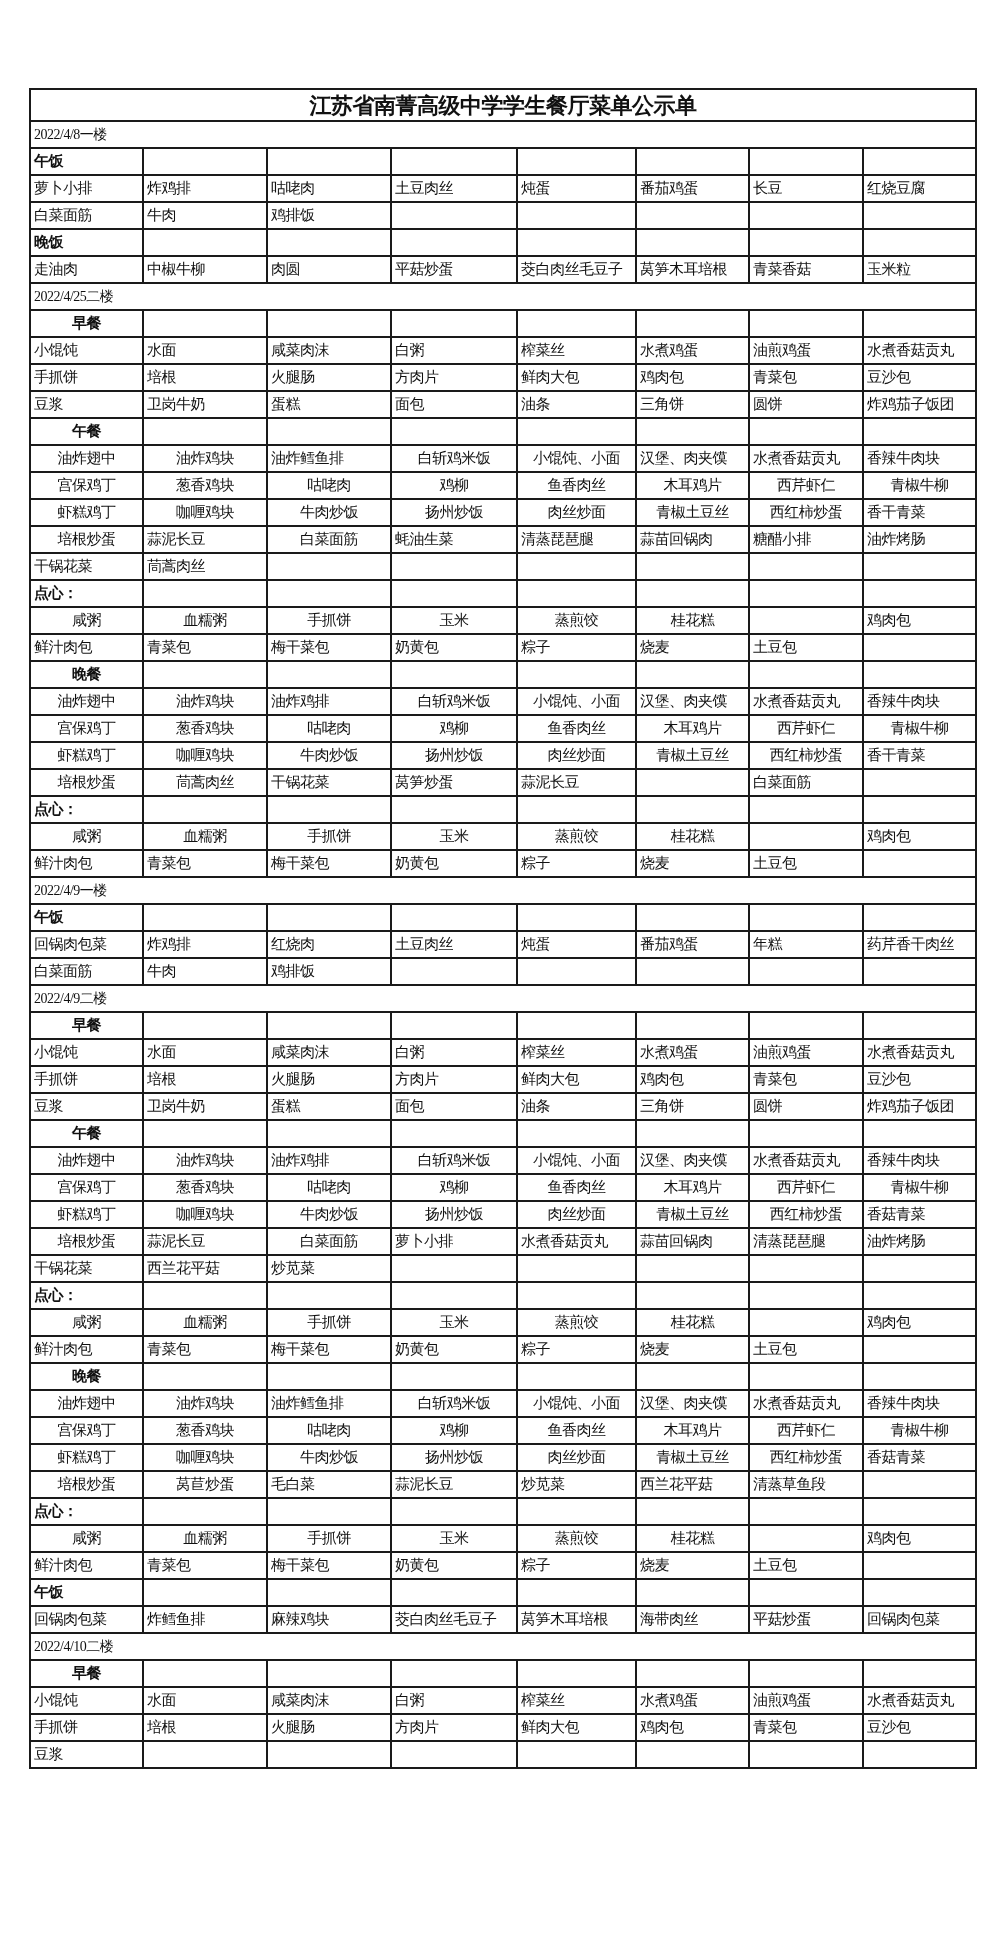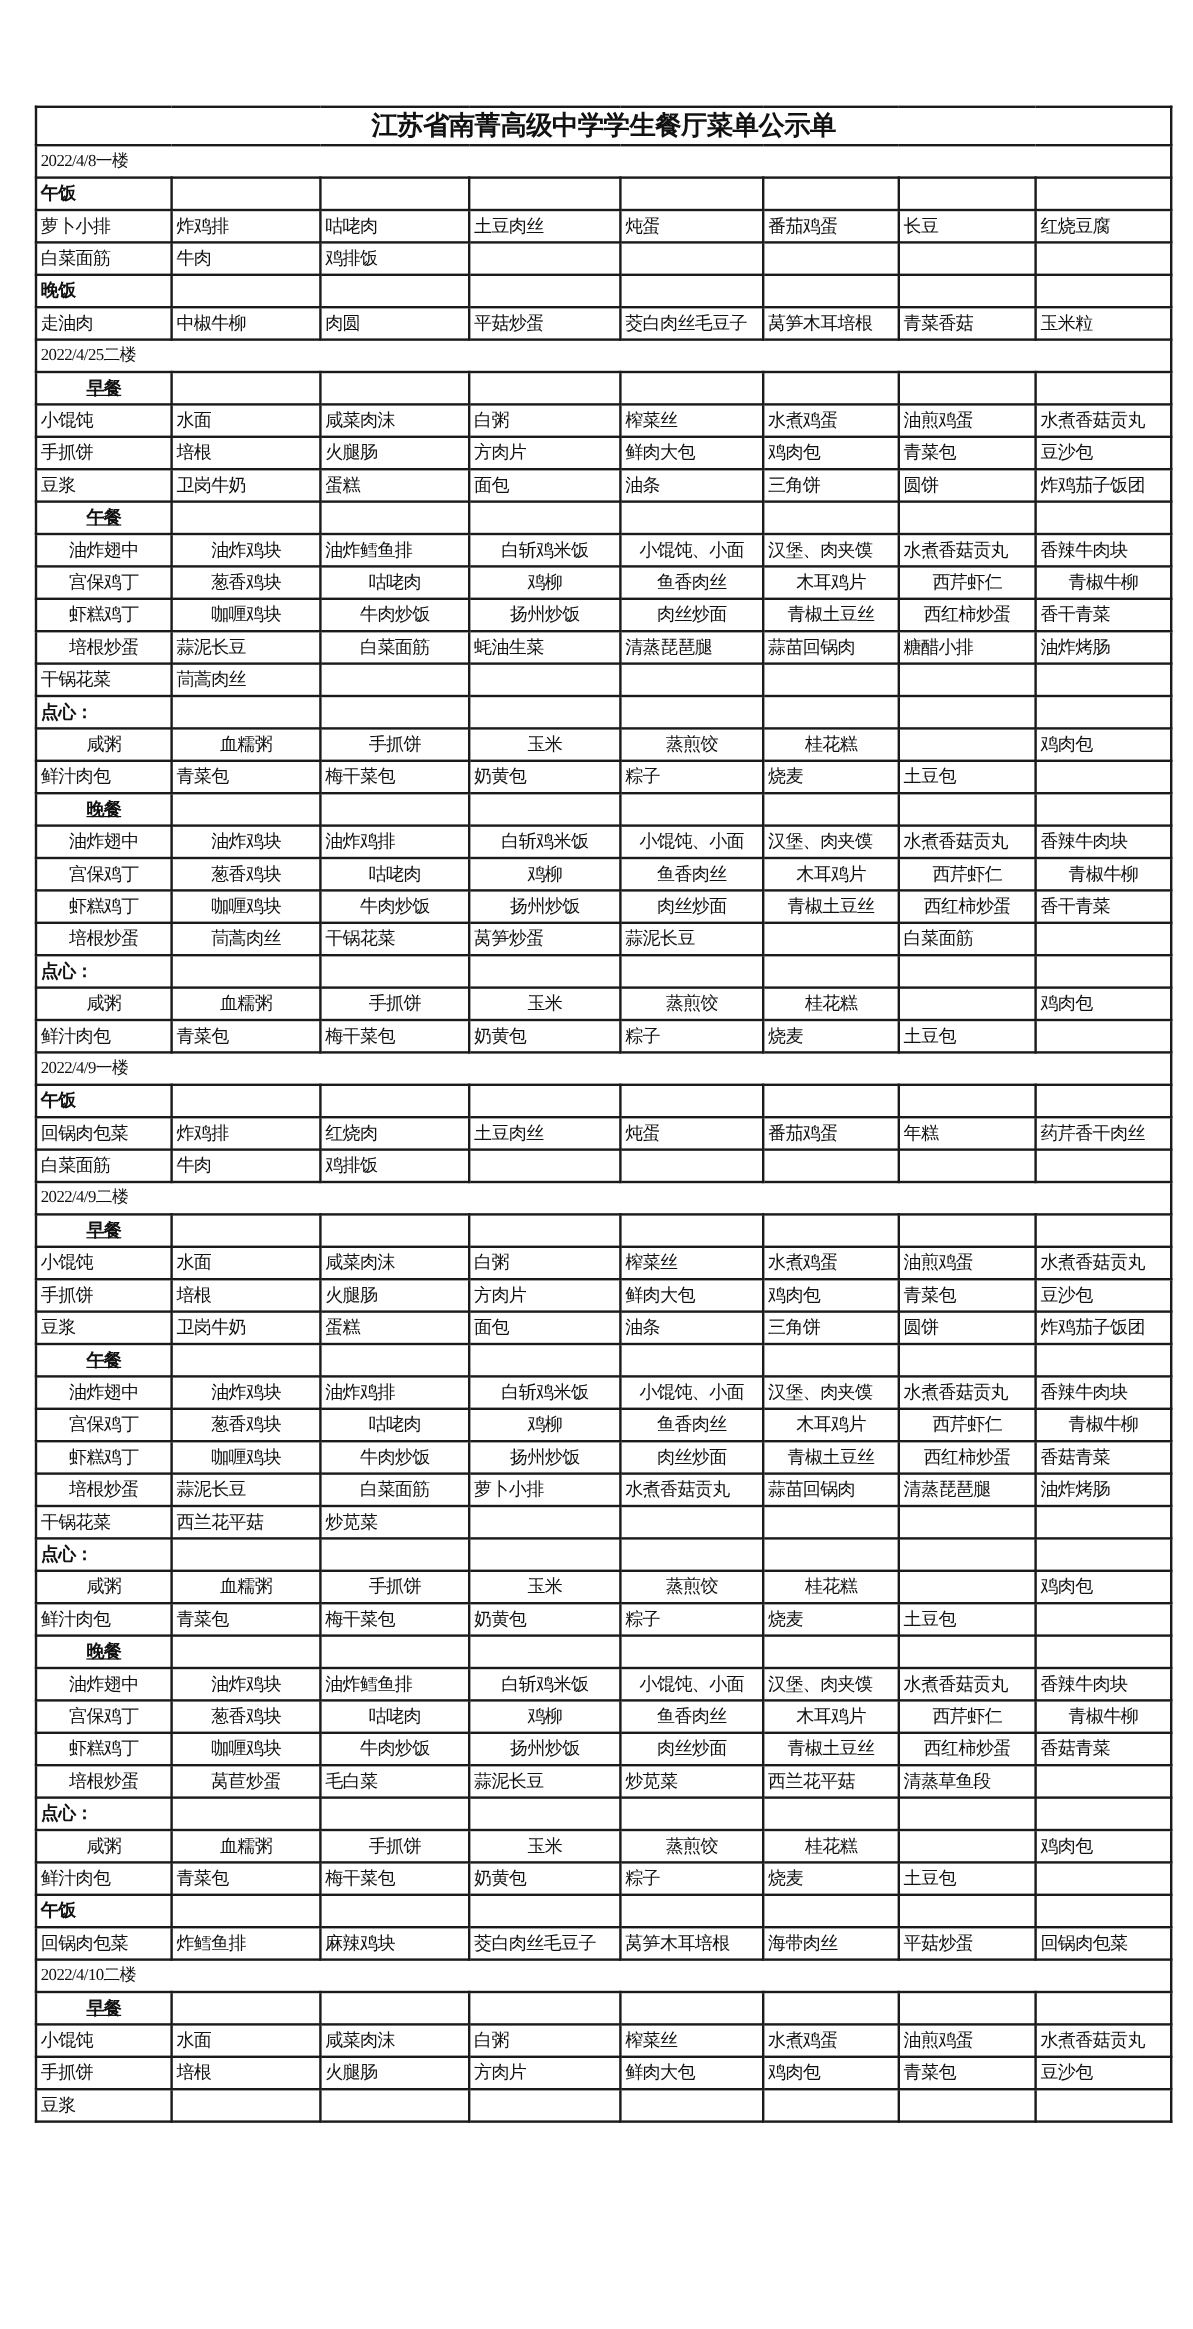--- a/index.html
+++ b/index.html
@@ -6,21 +6,21 @@
     body { width: 994px; height: 1941px; overflow: hidden; position: relative;
       font-family: "DejaVu Sans", "Liberation Sans", sans-serif; color: #111; }
     #sheet { position: absolute; left: 29px; top: 88px; width: 946px; }
     table { border-collapse: collapse; width: 946px; table-layout: fixed; }
     td { border: 2px solid #1a1a1a; height: 25px; padding: 0 3px; font-size: 15px;
       white-space: nowrap; overflow: hidden; line-height: 25px; letter-spacing: -0.5px; }
     td.c { text-align: center; }
     tr.title td { height: 30px; font-size: 22px; font-weight: bold; text-align: center; }
     tr.date td { font-family: "Liberation Serif", "DejaVu Serif", serif; font-size: 14px; }
     td.head { font-weight: bold; }
-    td.headc { font-weight: bold; text-align: center; text-decoration: underline; }
+    td.headc { font-weight: bold; text-align: center; }
   </style>
 </head>
 <body>
 
 <div id="sheet">
   <table>
     <colgroup>
       <col style="width:113px">
         <col style="width:124px">
         <col style="width:124px">

